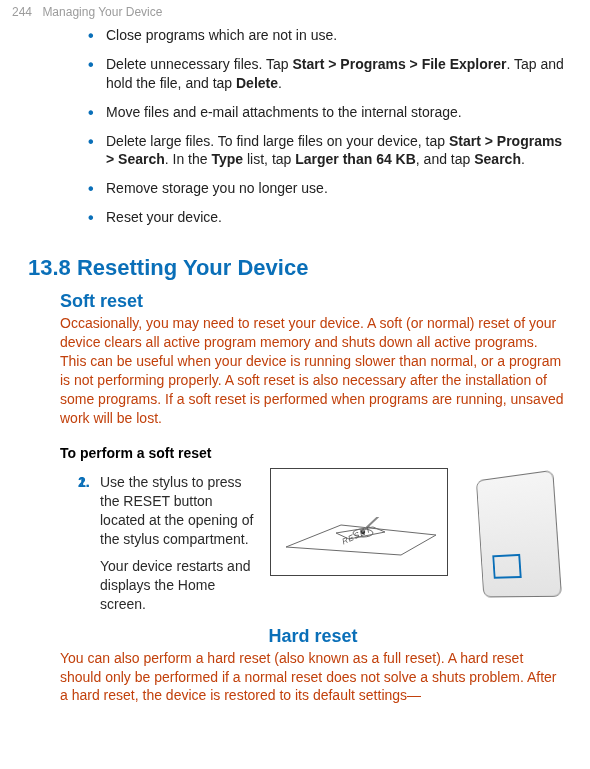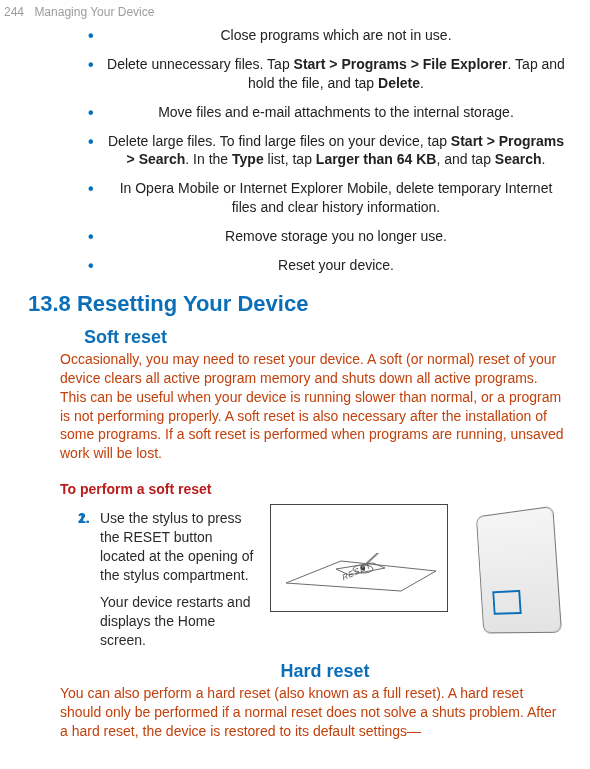--- a/index.html
+++ b/index.html
@@ -8,79 +8,77 @@
       height: 769px;
       background: #fff;
       font-family: -apple-system, "Segoe UI", "Helvetica Neue", Arial, sans-serif;
       color: #2a2a2a;
       position: relative;
       overflow: hidden;
     }
     .page-header {
       position: absolute;
       top: 5px;
-      left: 4px;
+      left: 12px;
       font-size: 12px;
       color: #9c9c9c;
       font-weight: 400;
     }
     .page-header .pgnum { margin-right: 7px; }
     .content {
       position: absolute;
       top: 26px;
       left: 60px;
       right: 24px;
     }
     .bullets { list-style: none; margin-left: 28px; }
     .bullets li {
       position: relative;
       margin-bottom: 10px;
       font-size: 14px;
       line-height: 1.35;
       color: #222;
       padding-left: 18px;
-      text-align: center;
     }
     .bullets li::before {
       content: "•";
       position: absolute;
       left: 0;
       top: 0;
       color: #0a6fb8;
       font-weight: bold;
       font-size: 16px;
       line-height: 1.2;
     }
     .b { font-weight: 700; }
     .section-number-title {
-      margin-top: 16px;
+      margin-top: 28px;
       margin-left: -32px;
       font-size: 22px;
       font-weight: 700;
       color: #0a6fb8;
       margin-bottom: 10px;
     }
     .sub-heading-blue {
       margin-top: 6px;
       font-size: 18px;
       font-weight: 700;
       color: #0a6fb8;
       margin-bottom: 2px;
-      margin-left: 24px;
     }
     .body-para {
       font-size: 14px;
       line-height: 1.35;
       color: #c2410c;
       margin-bottom: 6px;
     }
     .small-blue-heading {
       font-size: 14px;
       font-weight: 700;
-      color: #b91c1c;
+      color: #000000;
       margin-top: 18px;
       margin-bottom: 4px;
     }
     .num-steps { list-style: none; margin-left: 18px; }
     .num-steps li {
       position: relative;
       padding-left: 22px;
       font-size: 14px;
       line-height: 1.35;
       margin-bottom: 8px;
@@ -156,21 +154,20 @@
 
   <ul class="bullets">
     <li><span>Close programs which are not in use.</span></li>
     <li>
       <span>Delete unnecessary files. Tap </span><span class="b">Start &gt; Programs &gt; File Explorer</span><span>. Tap and hold the file, and tap </span><span class="b">Delete</span><span>.</span>
     </li>
     <li><span>Move files and e-mail attachments to the internal storage.</span></li>
     <li>
       <span>Delete large files. To find large files on your device, tap </span><span class="b">Start &gt; Programs &gt; Search</span><span>. In the </span><span class="b">Type</span><span> list, tap </span><span class="b">Larger than 64 KB</span><span>, and tap </span><span class="b">Search</span><span>.</span>
     </li>
-    <li><span>In Opera Mobile or Internet Explorer Mobile, delete temporary Internet files and clear history information.</span></li>
     <li><span>Remove storage you no longer use.</span></li>
     <li><span>Reset your device.</span></li>
   </ul>
 
   <div class="section-number-title">13.8  Resetting Your Device</div>
 
   <div class="sub-heading-blue">Soft reset</div>
   <p class="body-para">Occasionally, you may need to reset your device. A soft (or normal) reset of your device clears all active program memory and shuts down all active programs. This can be useful when your device is running slower than normal, or a program is not performing properly. A soft reset is also necessary after the installation of some programs. If a soft reset is performed when programs are running, unsaved work will be lost.</p>
 
   <div class="small-blue-heading">To perform a soft reset</div>

